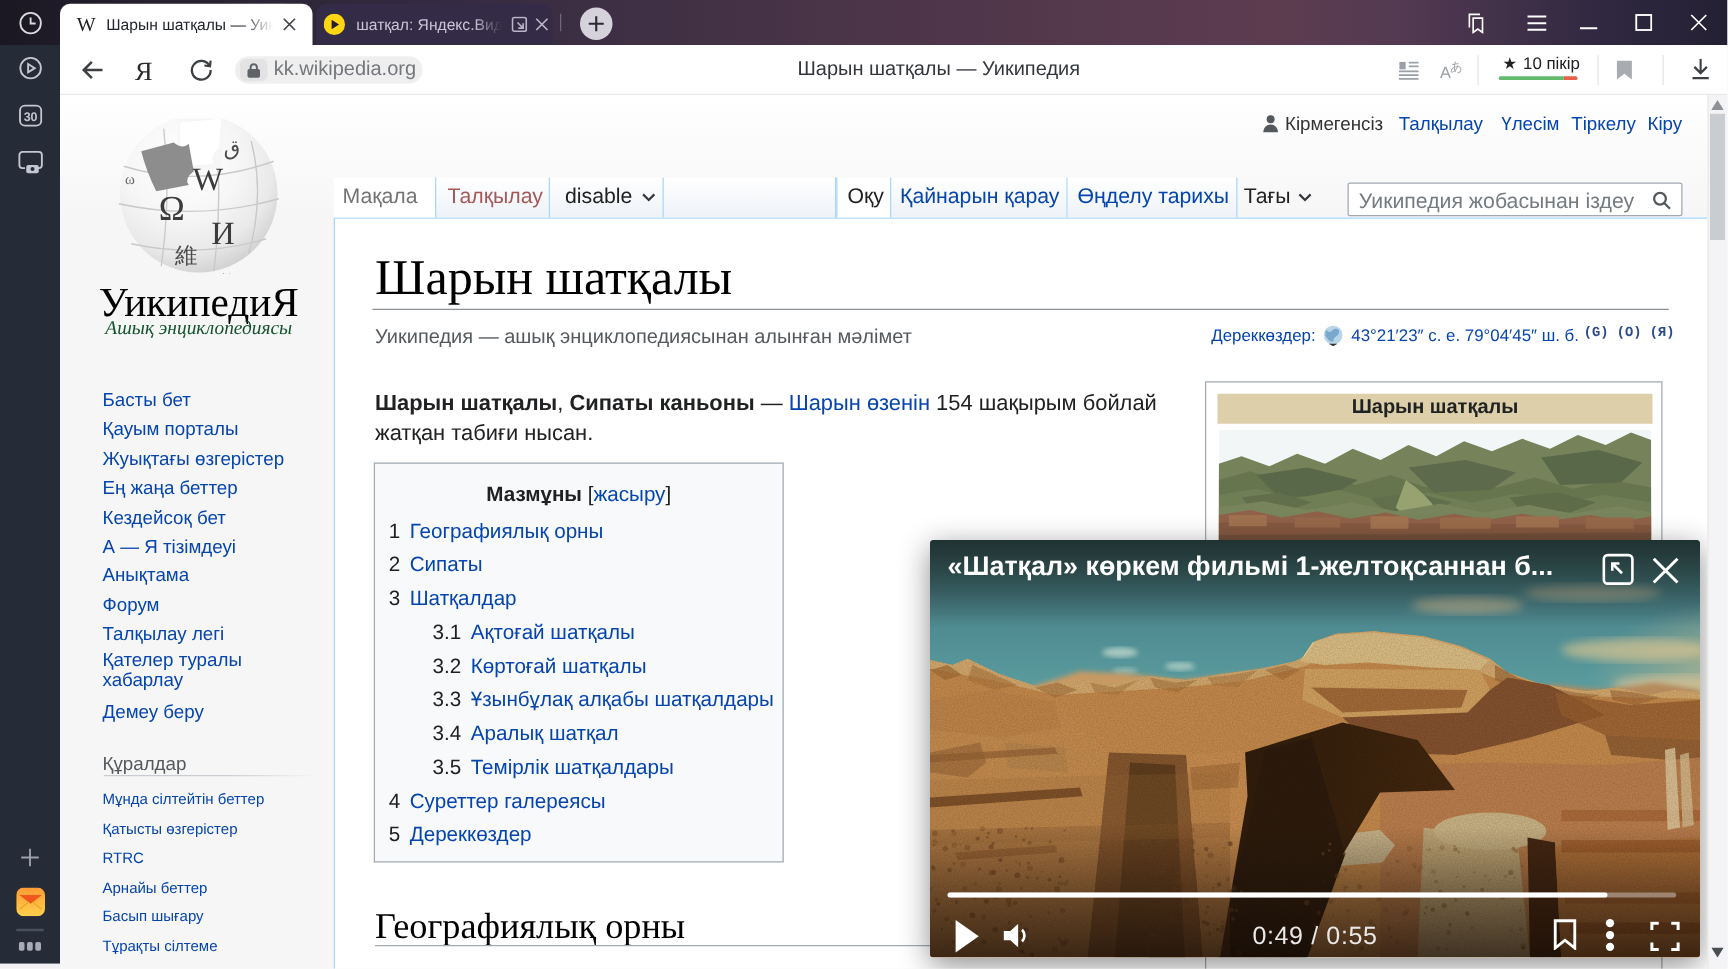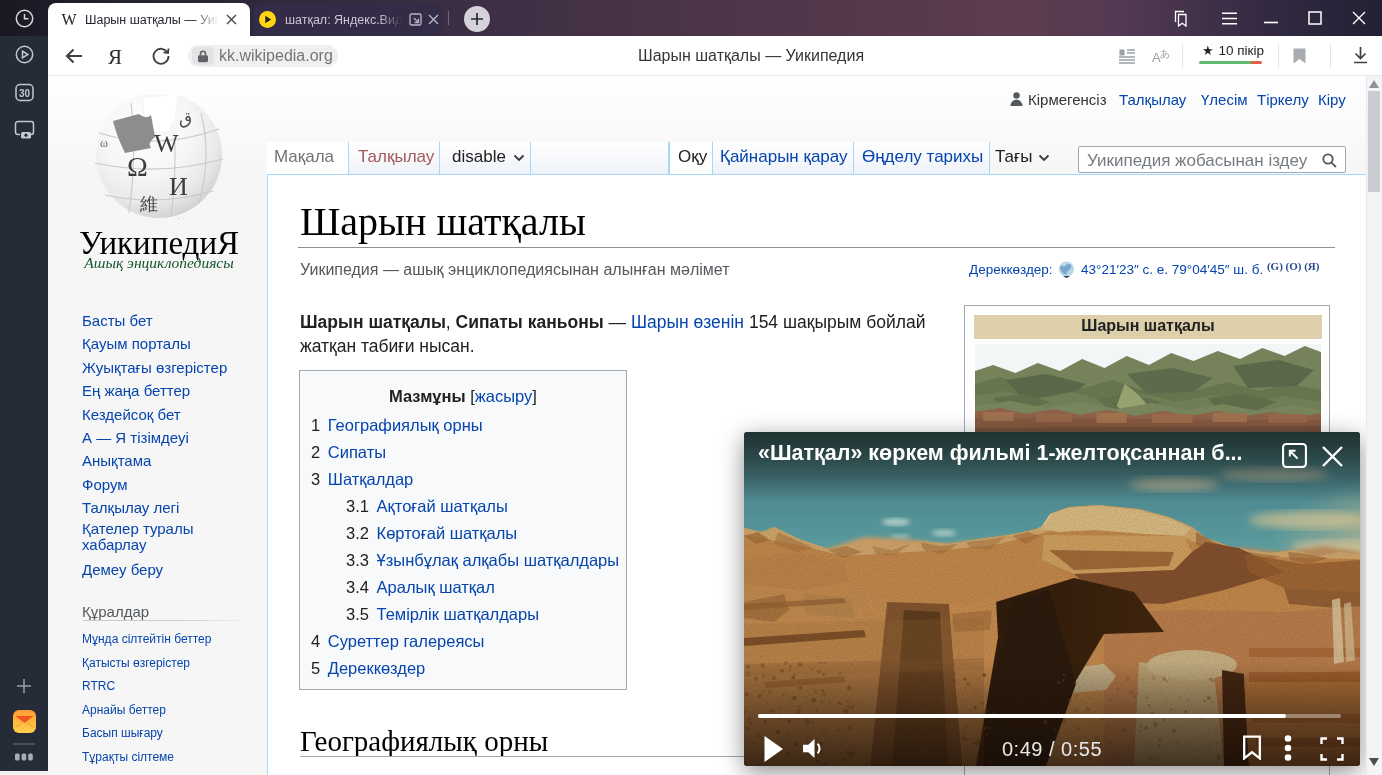--- a/index.html
+++ b/index.html
@@ -326,21 +326,21 @@
   <div class="abs" id="sitesub">Уикипедия — ашық энциклопедиясынан алынған мәлімет</div>
 
   <div class="abs" style="left:921px;top:184px;font-size:13.5px;color:#202122;white-space:nowrap">
     <a class="wl">Дереккөздер:</a>
     <svg width="17" height="17" viewBox="0 0 17 17" style="vertical-align:-4px;margin:0 2px">
       <circle cx="8.5" cy="8" r="7.5" fill="#b8d4e8"></circle>
       <path d="M3 4 Q6 7 8 4 Q11 2 13 4 Q14 7 11 9 Q8 11 9 13 Q6 14 4 11 Q1 8 3 4Z" fill="#7aa8cc"></path>
       <path d="M5 15 h7 l-3.5 2 z" fill="#333"></path>
     </svg>
     <a class="wl">43°21′23″ с. е. 79°04′45″ ш. б.</a>
-    <span style="font-family:Liberation Serif, serif;font-weight:bold;font-size:11px;color:#2a4b8d;vertical-align:4px"> (G) (O) (Я)</span>
+    <span style="font-family:Liberation Mono, monospace;font-weight:bold;font-size:11px;color:#2a4b8d;vertical-align:4px"> (G) (O) (Я)</span>
   </div>
 
   <div class="abs" id="para1">
     <b>Шарын шатқалы</b>, <b>Сипаты каньоны</b> — <a class="wl">Шарын өзенін</a> 154 шақырым бойлай<br>жатқан табиғи нысан.
   </div>
 
   <div class="abs" id="toc">
     <div class="hdr"><b>Мазмұны</b> <span style="color:#202122">[</span><a class="wl">жасыру</a><span style="color:#202122">]</span></div>
     <div class="tocrow" style="left:11px;top:45px">1 <a class="wl" style="margin-left:3px">Географиялық орны</a></div>
     <div class="tocrow" style="left:11px;top:72px">2 <a class="wl" style="margin-left:3px">Сипаты</a></div>

